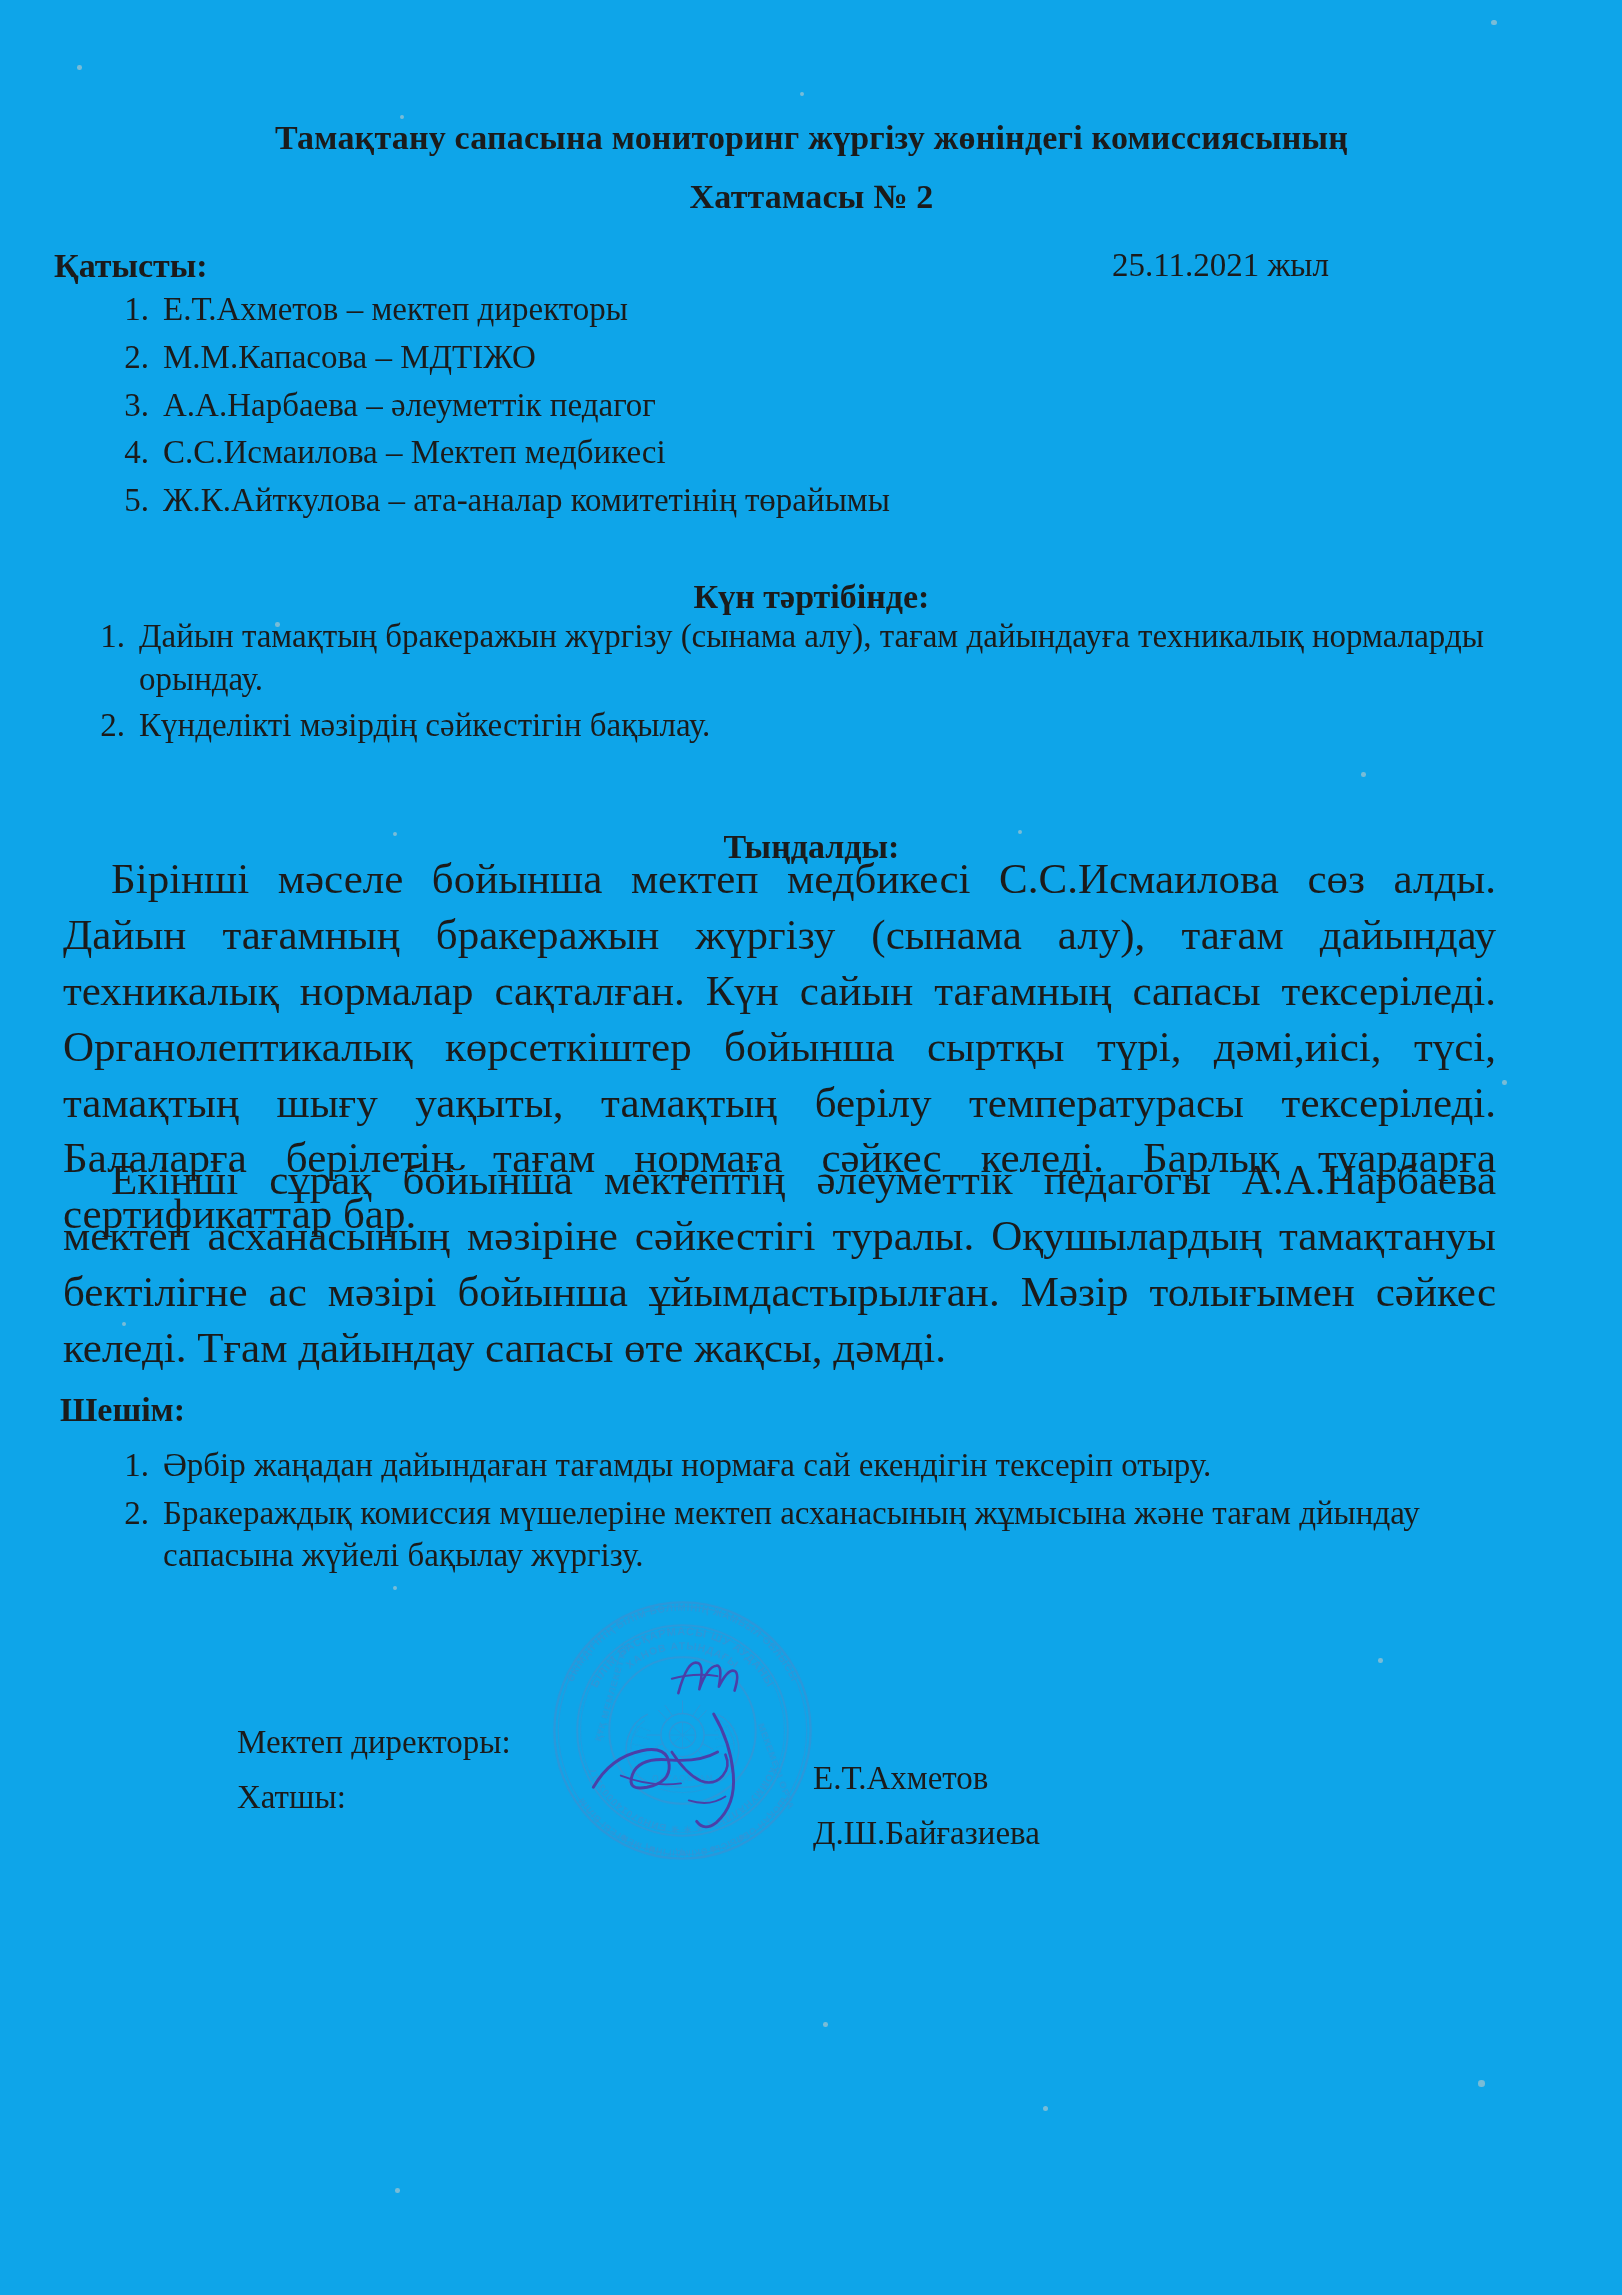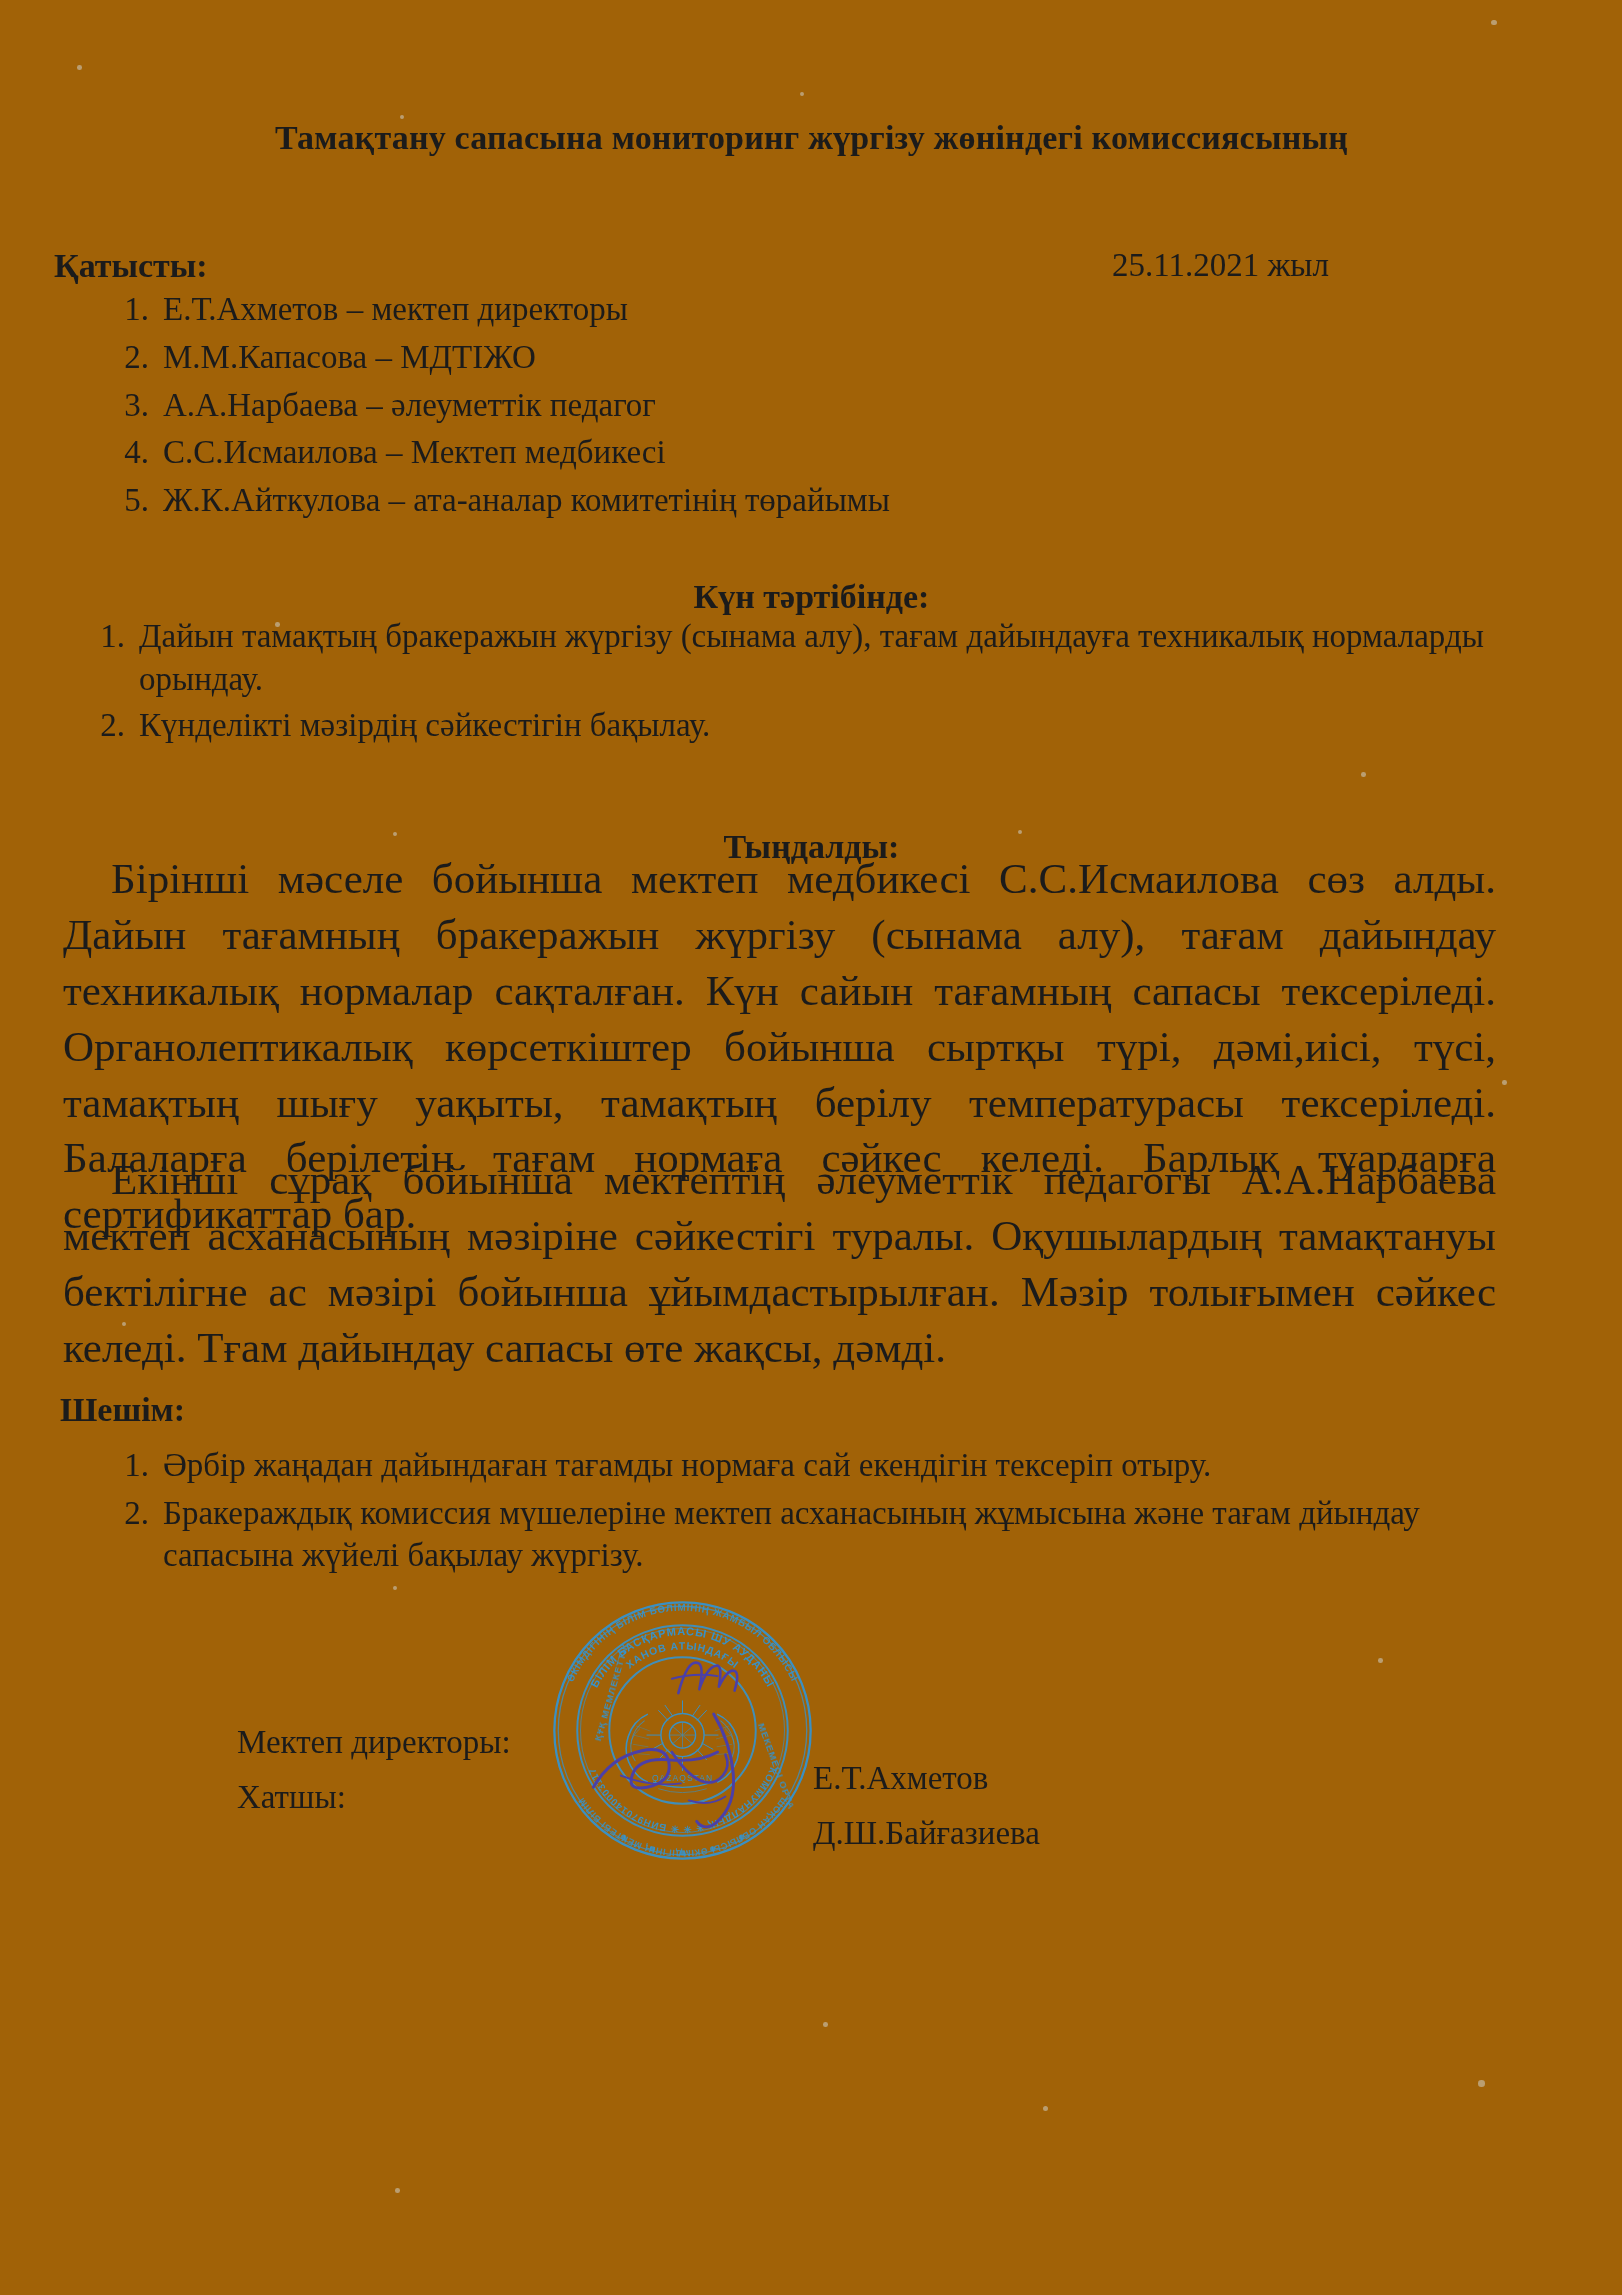--- a/index.html
+++ b/index.html
@@ -8,21 +8,21 @@
     padding: 0;
     background: #ffffff;
   }
   body {
     font-family: "Liberation Serif", "DejaVu Serif", serif;
   }
   .page {
     position: relative;
     width: 1623px;
     height: 2295px;
-    background: #a16207;
+    background: #0ea5e9;
     overflow: hidden;
     color: #1b1b1b;
   }
   
   .speckle {
     position: absolute;
     background: #cfcfc9;
     border-radius: 50%;
     opacity: .55;
     pointer-events: none;
@@ -179,20 +179,21 @@
   <div class="speckle" style="left:1378px; top:1658px; width:4.6px;  height:4.6px;"></div>
   <div class="speckle" style="left:393px;  top:1586px; width:3.9px;  height:3.9px;"></div>
   <div class="speckle" style="left:823px; top:2022px; width:4.6px;  height:4.6px;"></div>
   <div class="speckle" style="left:1478px; top:2080px; width:6.5px; height:6.5px;"></div>
   <div class="speckle" style="left:1043px; top:2106px; width:5.2px;  height:5.2px;"></div>
   <div class="speckle" style="left:395px;  top:2188px; width:4.6px;  height:4.6px;"></div>
 
   <div class="content">
 
     <div class="title-line" id="doc-title-1">Тамақтану сапасына мониторинг жүргізу жөніндегі комиссиясының</div>
+    <div class="title-line" id="doc-title-2">Хаттамасы № 2</div>
 
     <div class="section-heading" id="attendees-heading">Қатысты:</div>
 
     <div id="doc-date">25.11.2021 жыл</div>
 
     <ol class="numlist" id="attendees-list">
       <li>
         <span class="num">1.</span>
         <span class="txt">Е.Т.Ахметов – мектеп директоры</span>
       </li>

